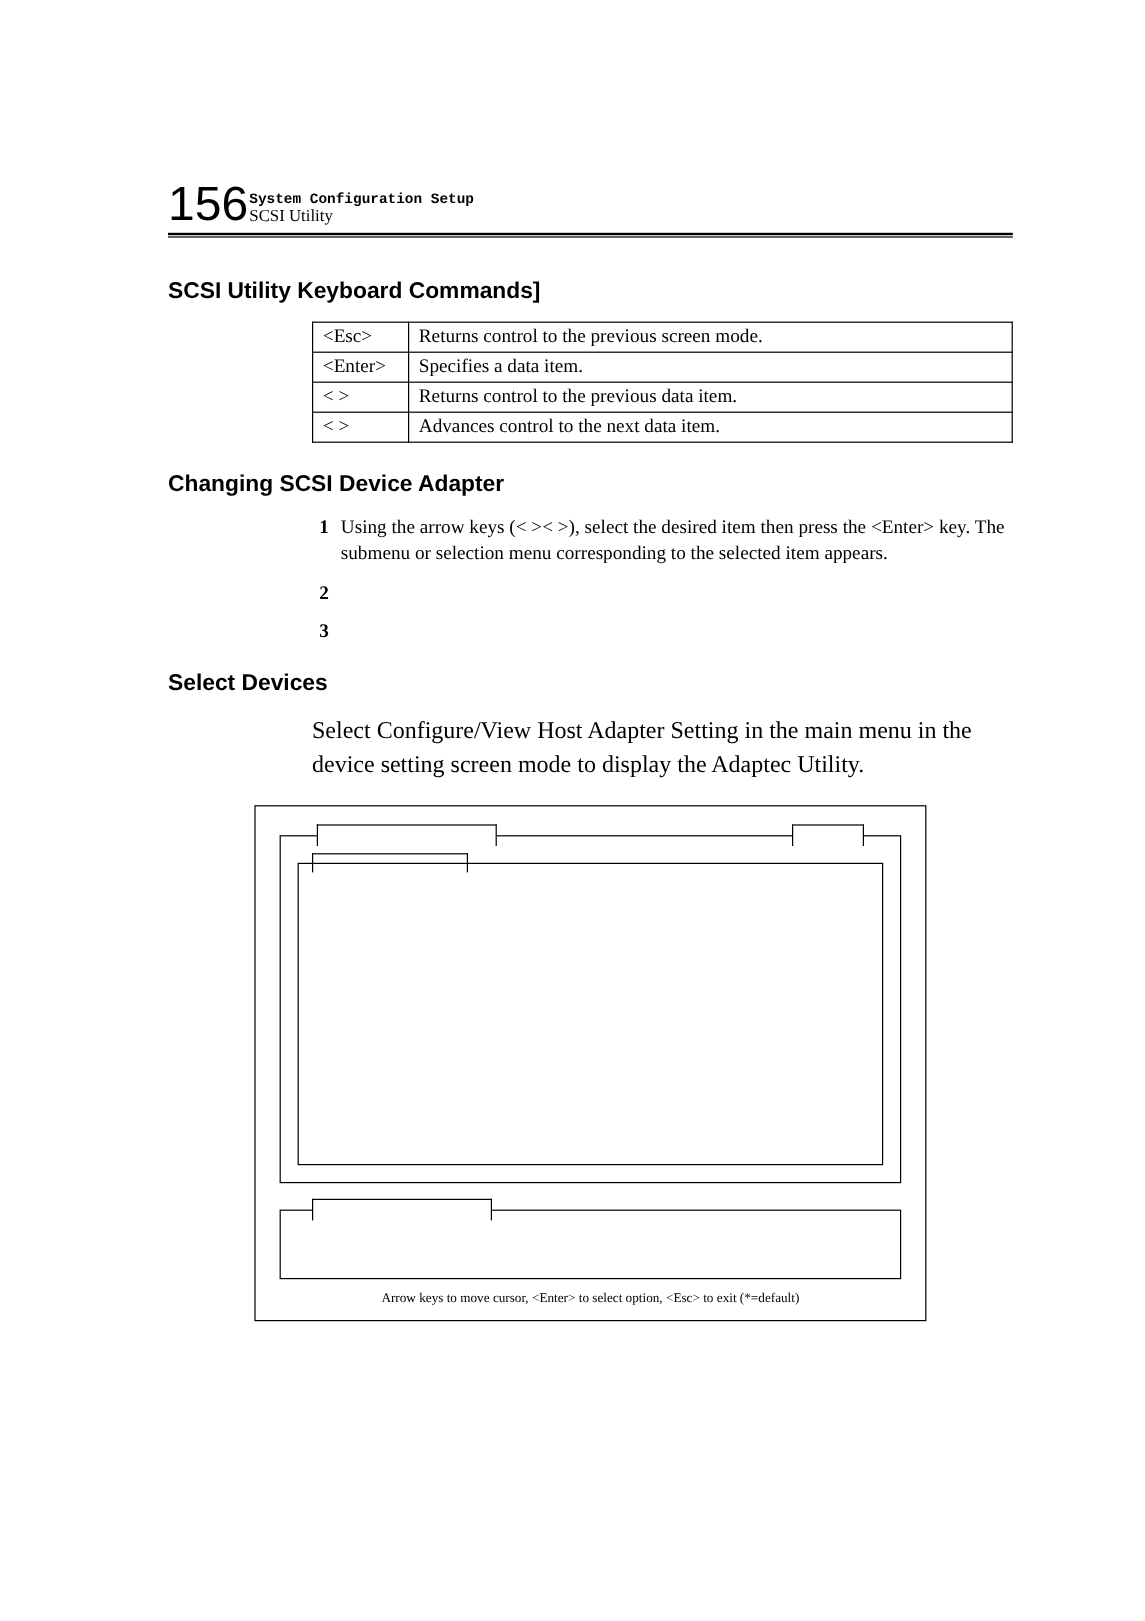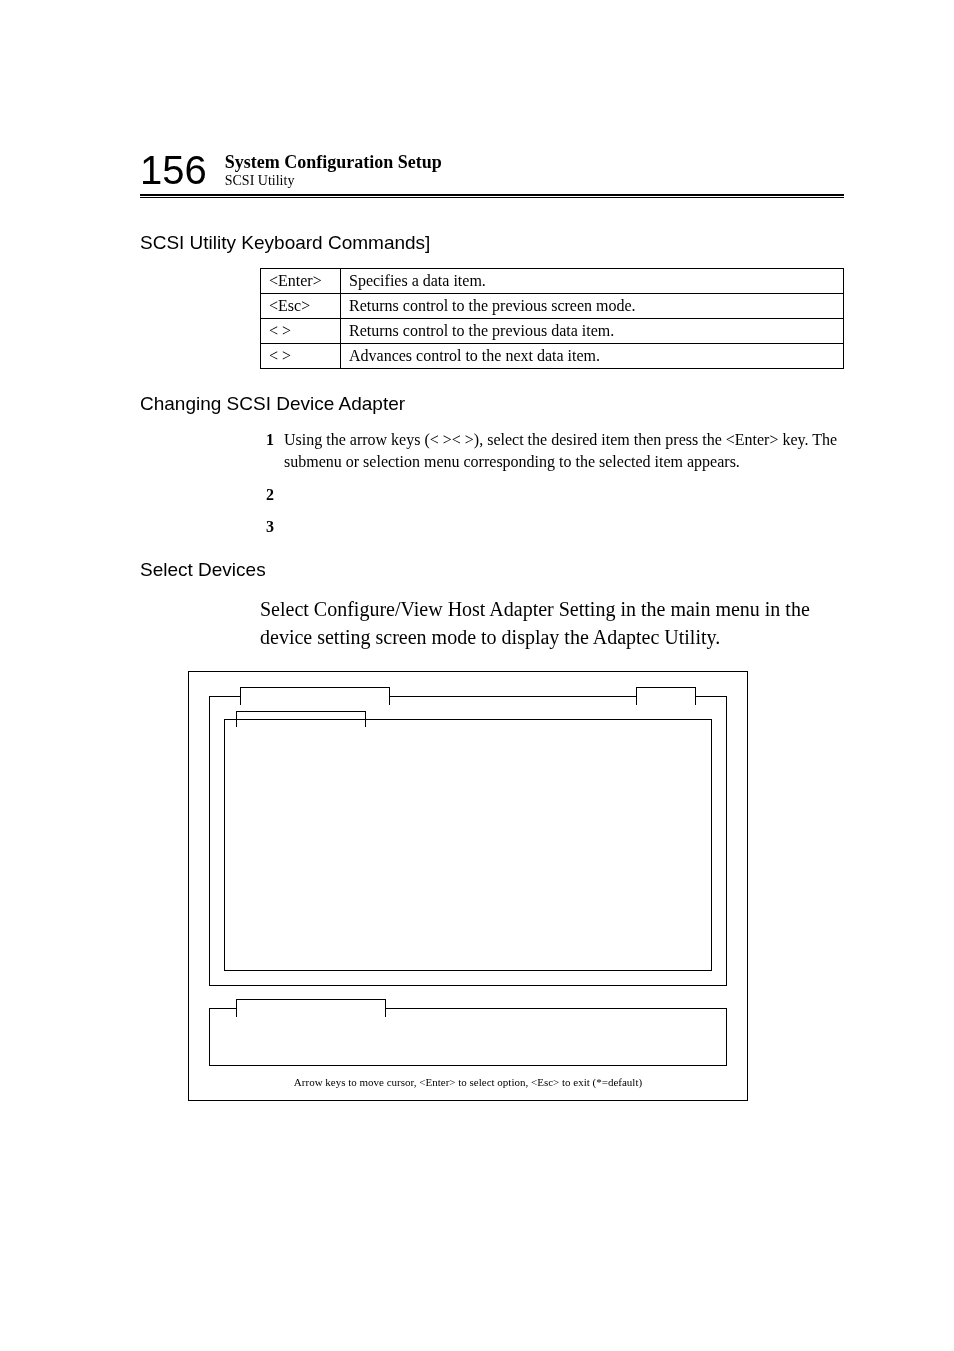--- a/index.html
+++ b/index.html
@@ -8,45 +8,45 @@
       background: #fff;
       width: 954px;
       height: 1351px;
       padding: 150px 110px 60px 140px;
       color: #000;
     }
     .header {
       display: flex;
       align-items: flex-end;
       margin-bottom: 4px;
-      gap: 18px;
+      gap: 1px;
     }
     .page-number {
       font-size: 40px;
       font-family: Arial, Helvetica, sans-serif;
       line-height: 1;
     }
     .header-text { line-height: 1.2; }
     .header-title {
-      font-family: Liberation Serif, serif;
+      font-family: Liberation Mono, monospace;
       font-weight: bold;
-      font-size: 18px;
+      font-size: 12px;
     }
     .header-subtitle {
       font-size: 14px;
     }
     .divider {
       height: 4px;
       border-top: 2.5px solid #000;
       border-bottom: 0.5px solid #000;
       margin-bottom: 34px;
     }
     .section-heading {
       font-family: Arial, Helvetica, sans-serif;
-      font-weight: normal;
+      font-weight: bold;
       font-size: 19px;
       margin-bottom: 14px;
     }
     .table-wrap { padding-left: 120px; margin-bottom: 24px; }
     table.keycmds {
       border-collapse: collapse;
       width: 100%;
       font-size: 16px;
     }
     table.keycmds td {
@@ -67,21 +67,21 @@
       margin-bottom: 10px;
       line-height: 1.4;
     }
     ol.steps li .num { font-weight: bold; min-width: 14px; text-align: right; }
     .body-para {
       font-size: 20px;
       line-height: 1.4;
       margin-bottom: 20px;
     }
     .diagram-box {
-      margin-left: 48px;
+      margin-left: 72px;
       width: 560px;
       height: 430px;
       border: 1px solid #000;
       position: relative;
       padding: 24px 20px 10px 20px;
     }
     .diagram-inner1 {
       border: 1px solid #000;
       height: 290px;
       position: relative;
@@ -151,26 +151,26 @@
   </div>
 </div>
 <div class="divider"></div>
 
 <h2 class="section-heading">SCSI Utility Keyboard Commands]</h2>
 
 <div class="table-wrap">
   <table class="keycmds">
     <tbody>
         <tr>
+      <td class="key">&lt;Esc&gt;</td>
+      <td>Returns control to the previous screen mode.</td>
+    </tr>
+    <tr>
       <td class="key">&lt;Enter&gt;</td>
       <td>Specifies a data item.</td>
-    </tr>
-    <tr>
-      <td class="key">&lt;Esc&gt;</td>
-      <td>Returns control to the previous screen mode.</td>
     </tr>
     <tr>
       <td class="key">&lt;  &gt;</td>
       <td>Returns control to the previous data item.</td>
     </tr>
     <tr>
       <td class="key">&lt;  &gt;</td>
       <td>Advances control to the next data item.</td>
     </tr>
   </tbody>

